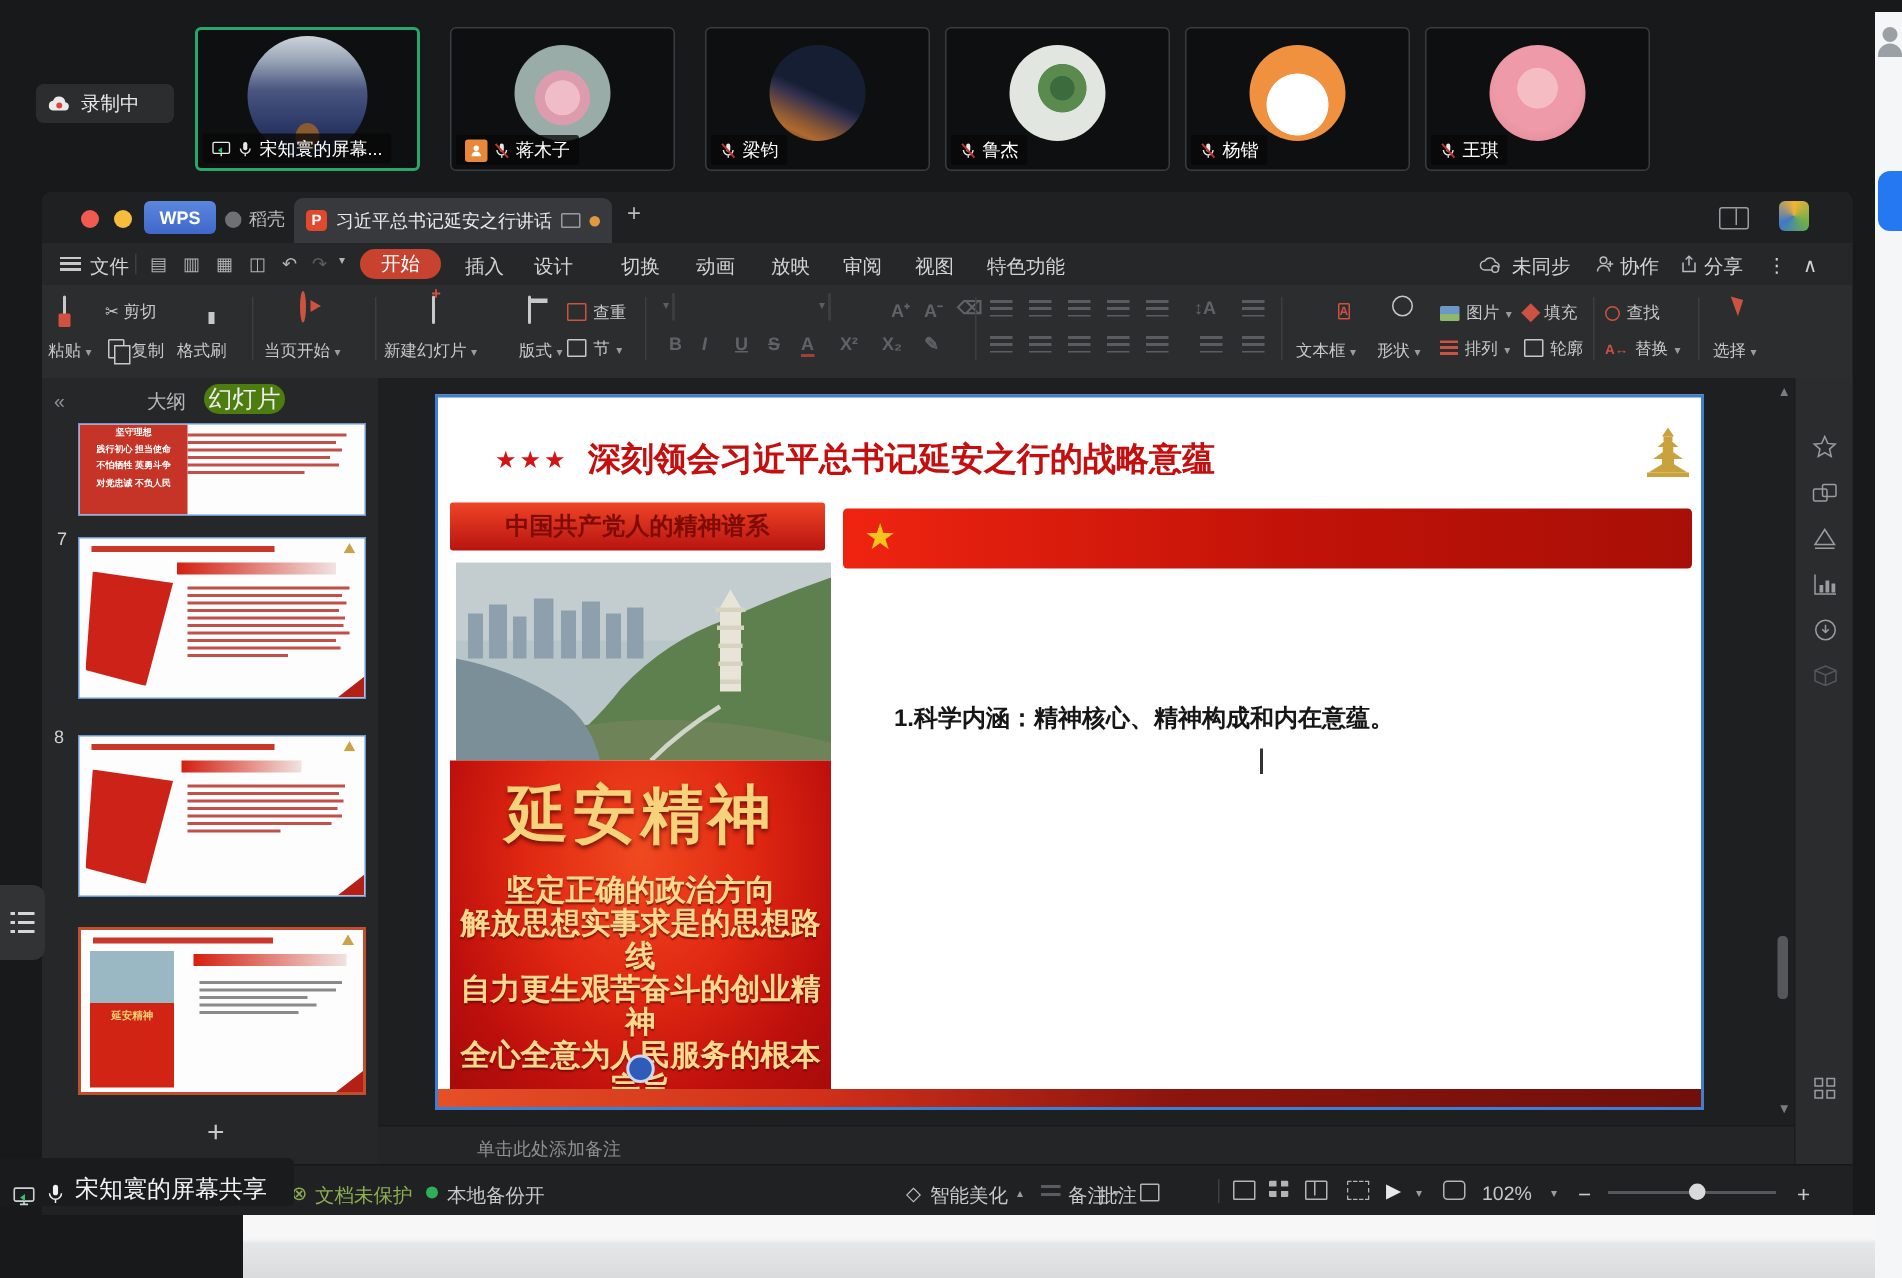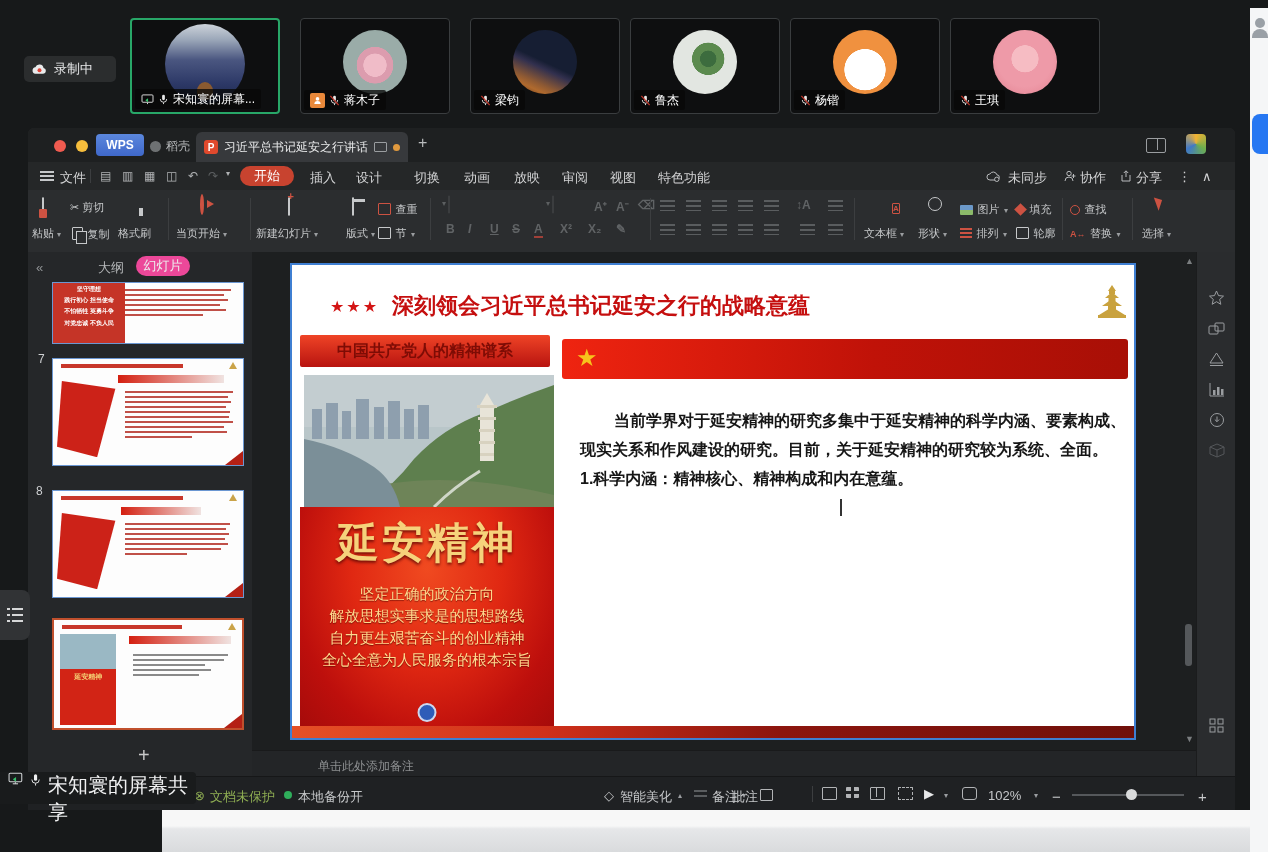--- a/index.html
+++ b/index.html
@@ -73,22 +73,22 @@
   .i-layout{width:15px;height:12px;border:1.5px solid #c6c8ca;border-radius:2px;position:relative}
   .i-layout:after{content:"";position:absolute;left:1px;top:1px;width:11px;height:3px;background:#c6c8ca}
   .i-box{width:11px;height:10px;border:1.2px solid #c6c8ca;border-radius:1px;position:relative}
   .i-red{border-color:#cd5242}
   .bars{width:15px;height:11px;background:repeating-linear-gradient(180deg,#5a5d5f 0 2px,transparent 2px 5px)}
   .fbox{background:#222426;border:1px solid #3b3d3f;border-radius:2px;position:relative}
   .fbox:after{content:"▾";position:absolute;right:3px;top:3px;font-size:8px;color:#5c5f61}
   .fmt{top:120px;font-size:12px;color:#606365;font-weight:bold}
   
   .lpanel{left:0;top:124px;width:224px;height:524px;background:#252729;border-right:1px solid #1b1c1d}
-  .pill2{left:108px;top:4px;width:54px;height:20px;background:#ec4899;border-radius:10px;color:#ededee;
-    font-size:13px;display:flex;align-items:center;justify-content:center}
+  .pill2{left:108px;top:4px;width:54px;height:20px;background:#4d7c0f;border-radius:10px;color:#ededee;
+    font-size:16px;display:flex;align-items:center;justify-content:center}
   .thumb{left:24px;width:192px;background:#fdfdfd;border:1px solid #6b97d2;box-sizing:border-box;overflow:hidden}
   .thumb.sel{border:2px solid #c0502d}
   .num{color:#cfd1d3;font-size:12px}
   .t-title{position:absolute;left:8px;top:5px;width:64%;height:4px;background:#c8372a}
   .t-pag{position:absolute;right:6px;top:3px;width:8px;height:7px;background:#caa348;clip-path:polygon(50% 0,100% 100%,0 100%)}
   .t-banner{position:absolute;left:34%;top:16px;width:56%;height:8px;background:linear-gradient(90deg,#d41f10,#f0e3e1)}
   .t-flag{position:absolute;left:4px;top:22px;width:32%;height:72%;background:#cc2218;clip-path:polygon(8% 0,96% 10%,66% 100%,0 86%)}
   .t-lines{position:absolute;left:38%;top:32px;right:6px}
   .ln{height:2px;margin-bottom:3px;background:#c05048}
   .t-corner{position:absolute;right:0;bottom:0;width:18px;height:14px;background:#b42015;clip-path:polygon(100% 0,100% 100%,0 100%)}
@@ -104,21 +104,21 @@
   
   .s-stars{left:38px;top:32px;color:#d31414;font-size:16px;letter-spacing:2px}
   .s-title{left:100px;top:26px;color:#c50f0f;font-size:22px;font-weight:bold;white-space:nowrap}
   .ribbon{left:8px;top:70px;width:250px;height:32px;background:linear-gradient(180deg,#ef4426,#b81410);border-radius:2px;
     color:#7e0c05;font-size:16px;font-weight:bold;display:flex;align-items:center;justify-content:center}
   .photo{left:12px;top:110px;width:250px;height:132px}
   .poster{left:8px;top:242px;width:254px;height:221px;text-align:center;
     background:radial-gradient(ellipse at 50% 28%,#f04a20 0%,#e02812 42%,#bd0f0c 75%,#a50b0a 100%)}
   .p-title{margin-top:8px;font-family:"DejaVu Serif",serif;font-weight:bold;font-size:42px;letter-spacing:3px;
     color:#f6d27b;text-shadow:0 2px 3px rgba(90,8,4,.8)}
-  .p-line{color:#ffd98e;font-size:15px;font-weight:normal;line-height:22px;text-shadow:0 1px 1px rgba(90,8,4,.7)}
+  .p-line{color:#ffd98e;font-size:20px;font-weight:bold;line-height:22px;text-shadow:0 1px 1px rgba(90,8,4,.7)}
   .emblem{position:absolute;left:50%;bottom:6px;transform:translateX(-50%);width:15px;height:15px;border-radius:50%;
     background:#2e5cb8;border:2px solid #cdd7ee}
   .banner{left:270px;top:74px;width:566px;height:40px;border-radius:3px;
     background:linear-gradient(90deg,#ef2410,#c01208 55%,#a80f06)}
   .b-star{position:absolute;left:14px;top:5px;color:#f7c31c;font-size:24px}
   .b-text{position:absolute;left:52px;top:5px;color:#fff;font-size:24px;font-weight:bold;letter-spacing:2px;white-space:nowrap}
   .body-ln{color:#161616;font-size:16px;font-weight:600;white-space:nowrap}
   .caret{left:548px;top:234px;width:2px;height:17px;background:#333}
   .redbar{left:0;top:461px;width:842px;height:12px;
     background:linear-gradient(90deg,#e55026 0%,#d0301a 30%,#8c150e 58%,#70100a 100%)}
@@ -138,21 +138,21 @@
     display:flex;align-items:center;justify-content:center}
   .h-ico{width:16px;height:16px;background:
     repeating-linear-gradient(180deg,transparent 0 1px,transparent 1px 6px),
     linear-gradient(#d6d7d8,#d6d7d8) 5px 1px/11px 2px no-repeat,
     linear-gradient(#d6d7d8,#d6d7d8) 5px 7px/11px 2px no-repeat,
     linear-gradient(#d6d7d8,#d6d7d8) 5px 13px/11px 2px no-repeat,
     linear-gradient(#d6d7d8,#d6d7d8) 0 1px/3px 2px no-repeat,
     linear-gradient(#d6d7d8,#d6d7d8) 0 7px/3px 2px no-repeat,
     linear-gradient(#d6d7d8,#d6d7d8) 0 13px/3px 2px no-repeat}
   .share-badge{left:0;top:772px;width:196px;height:32px;background:#191b1c;border-radius:0 4px 4px 0;
-    display:flex;align-items:flex-start;gap:7px;padding-left:8px;box-sizing:border-box;color:#f0f1f2;font-size:20px}
+    display:flex;align-items:flex-end;gap:7px;padding-left:8px;box-sizing:border-box;color:#f0f1f2;font-size:16px}
   .bottom-light{left:162px;top:810px;width:1106px;height:42px;
     background:linear-gradient(180deg,#f7f7f7 0 38%,#e6e7e9 45%,#d9dbdd 100%)}
 </style>
 </head>
 <body>
 
 <div class="ab rec-badge">
   <svg width="17" height="12" viewBox="0 0 18 12">
       <path d="M4.5 11h8.4a3 3 0 0 0 .4-5.95A4.5 4.5 0 0 0 4.6 4.1 3.5 3.5 0 0 0 4.5 11z" fill="#e9eaeb"></path>
       <circle cx="9" cy="7.4" r="2.1" fill="#e04438"></circle>
@@ -507,23 +507,21 @@
           <div class="p-line">坚定正确的政治方向</div>
           <div class="p-line">解放思想实事求是的思想路线</div>
           <div class="p-line">自力更生艰苦奋斗的创业精神</div>
           <div class="p-line">全心全意为人民服务的根本宗旨</div>
         </div>
         <div class="emblem"></div>
       </div>
       <div class="w banner">
         <span class="b-star">★</span>
       </div>
-      <div class="w body-ln" style="left:322px;top:146px">当前学界对于延安精神的研究多集中于延安精神的科学内涵、要素构成、</div>
-      <div class="w body-ln" style="left:288px;top:175px">现实关系和作风建设的研究。目前，关于延安精神的研究较为系统、全面。</div>
-      <div class="w body-ln" style="left:288px;top:204px">1.科学内涵：精神核心、精神构成和内在意蕴。</div>
+      <div class="w body-ln" style="left:304px;top:204px">1.科学内涵：精神核心、精神构成和内在意蕴。</div>
       <div class="w caret"></div>
       <div class="w redbar"></div>
     </div>
   </div>
 
   <div class="w sb-tr">
     <span class="sb-ar" style="top:0">▲</span>
     <div class="sb-th"></div>
     <span class="sb-ar" style="top:478px">▼</span>
   </div>

